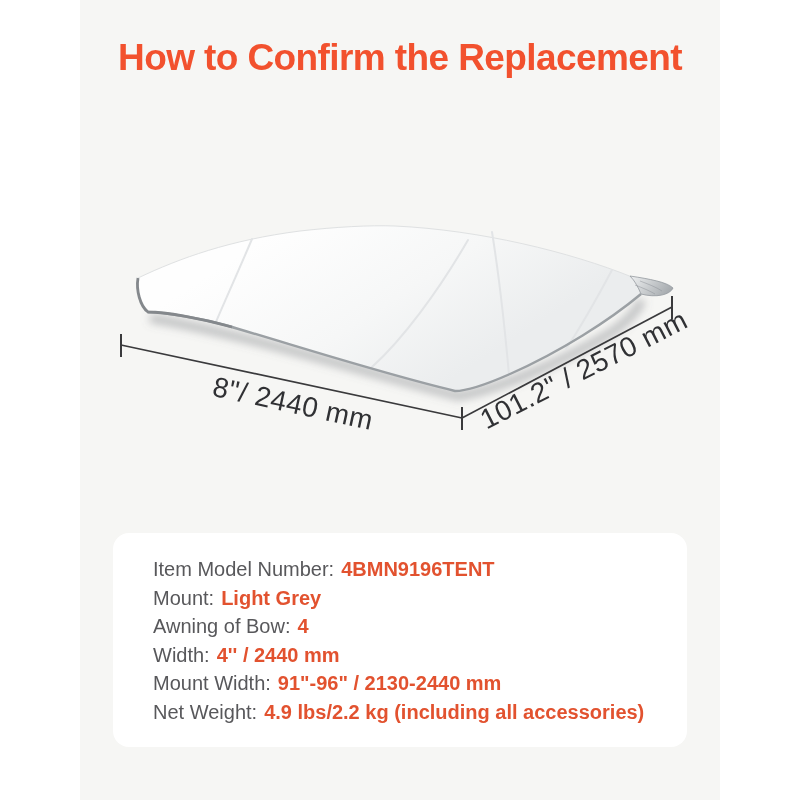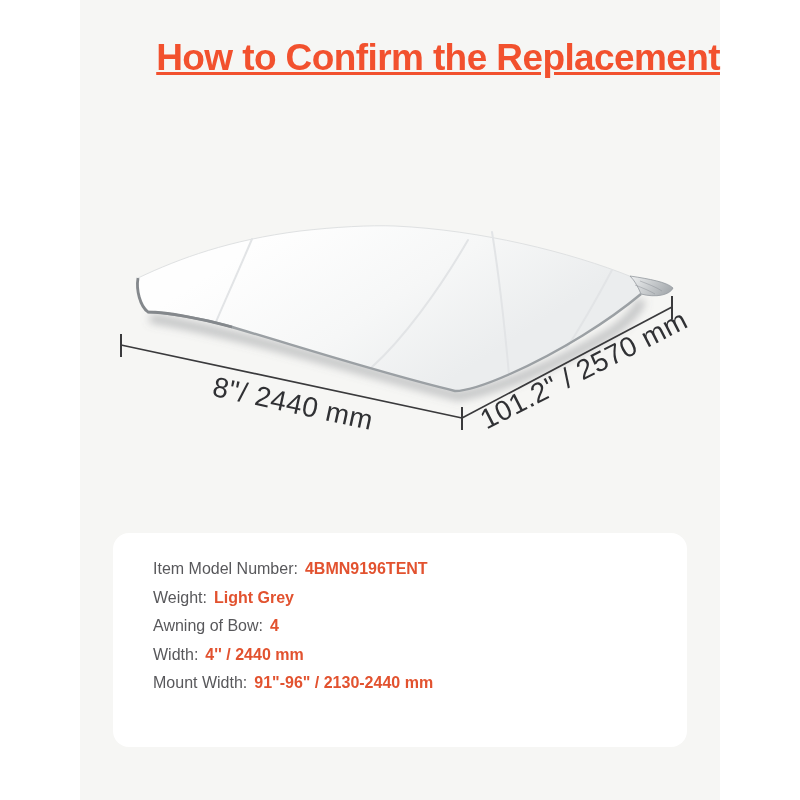--- a/index.html
+++ b/index.html
@@ -7,37 +7,37 @@
     position:relative;width:800px;height:800px;overflow:hidden;
     background:var(--page_bg);
     font-family:"Liberation Sans", sans-serif;
   }
   .band{
     position:absolute;left:80px;top:0;width:640px;height:800px;
     background:var(--band_bg);
   }
   .title{
     position:absolute;left:80px;top:36px;width:640px;
-    text-align:right;color:var(--accent_orange);
-    font-size:37px;line-height:44px;font-weight:bold;letter-spacing:-0.6px;text-decoration:underline;
+    text-align:center;color:var(--accent_orange);
+    font-size:37px;line-height:44px;font-weight:bold;letter-spacing:-0.6px;
   }
   .diagram-svg{position:absolute;left:0;top:0;width:800px;height:800px;}
   .dim-label{
     position:absolute;white-space:nowrap;color:var(--dim_text);
     font-size:28px;letter-spacing:0.5px;
     transform:translate(-50%,-50%) rotate(var(--rot));
   }
   .dim-label.front{left:293px;top:404px;--rot:12.3deg;}
   .dim-label.side{left:584px;top:370px;--rot:-27deg;}
   .spec-card{
     position:absolute;left:113px;top:533px;width:574px;height:214px;
     background:var(--card_bg);border-radius:16px;box-sizing:border-box;
     padding:22px 30px 0 40px;
   }
-  .spec-row{font-size:16px;line-height:28.5px;white-space:nowrap;}
+  .spec-row{font-size:20px;line-height:28.5px;white-space:nowrap;}
   .spec-label{color:var(--label_grey);margin-right:7px;}
   .spec-value{color:var(--value_orange);font-weight:bold;}
 </style>
 </head>
 <body>
 
 <div class="canvas">
   <div class="band"></div>
 
   <div class="title">
@@ -95,25 +95,28 @@
   </svg>
 
   <div class="dim-label front">8"/ 2440 mm</div>
   <div class="dim-label side">101.2" / 2570 mm</div>
 
   <div class="spec-card">
     <div class="spec-row">
       <span class="spec-label">Item Model Number:</span><span class="spec-value">4BMN9196TENT</span>
     </div>
     <div class="spec-row">
-      <span class="spec-label">Weight:</span><span class="spec-value">Light Grey</span>
+      <span class="spec-label">Mount:</span><span class="spec-value">Light Grey</span>
     </div>
     <div class="spec-row">
       <span class="spec-label">Awning of Bow:</span><span class="spec-value">4</span>
     </div>
     <div class="spec-row">
       <span class="spec-label">Width:</span><span class="spec-value">4'' / 2440 mm</span>
     </div>
     <div class="spec-row">
       <span class="spec-label">Mount Width:</span><span class="spec-value">91"-96" / 2130-2440 mm</span>
     </div>
+    <div class="spec-row">
+      <span class="spec-label">Net Weight:</span><span class="spec-value">4.9 lbs/2.2 kg (including all accessories)</span>
+    </div>
   </div>
 </div>
 
 </body></html>

